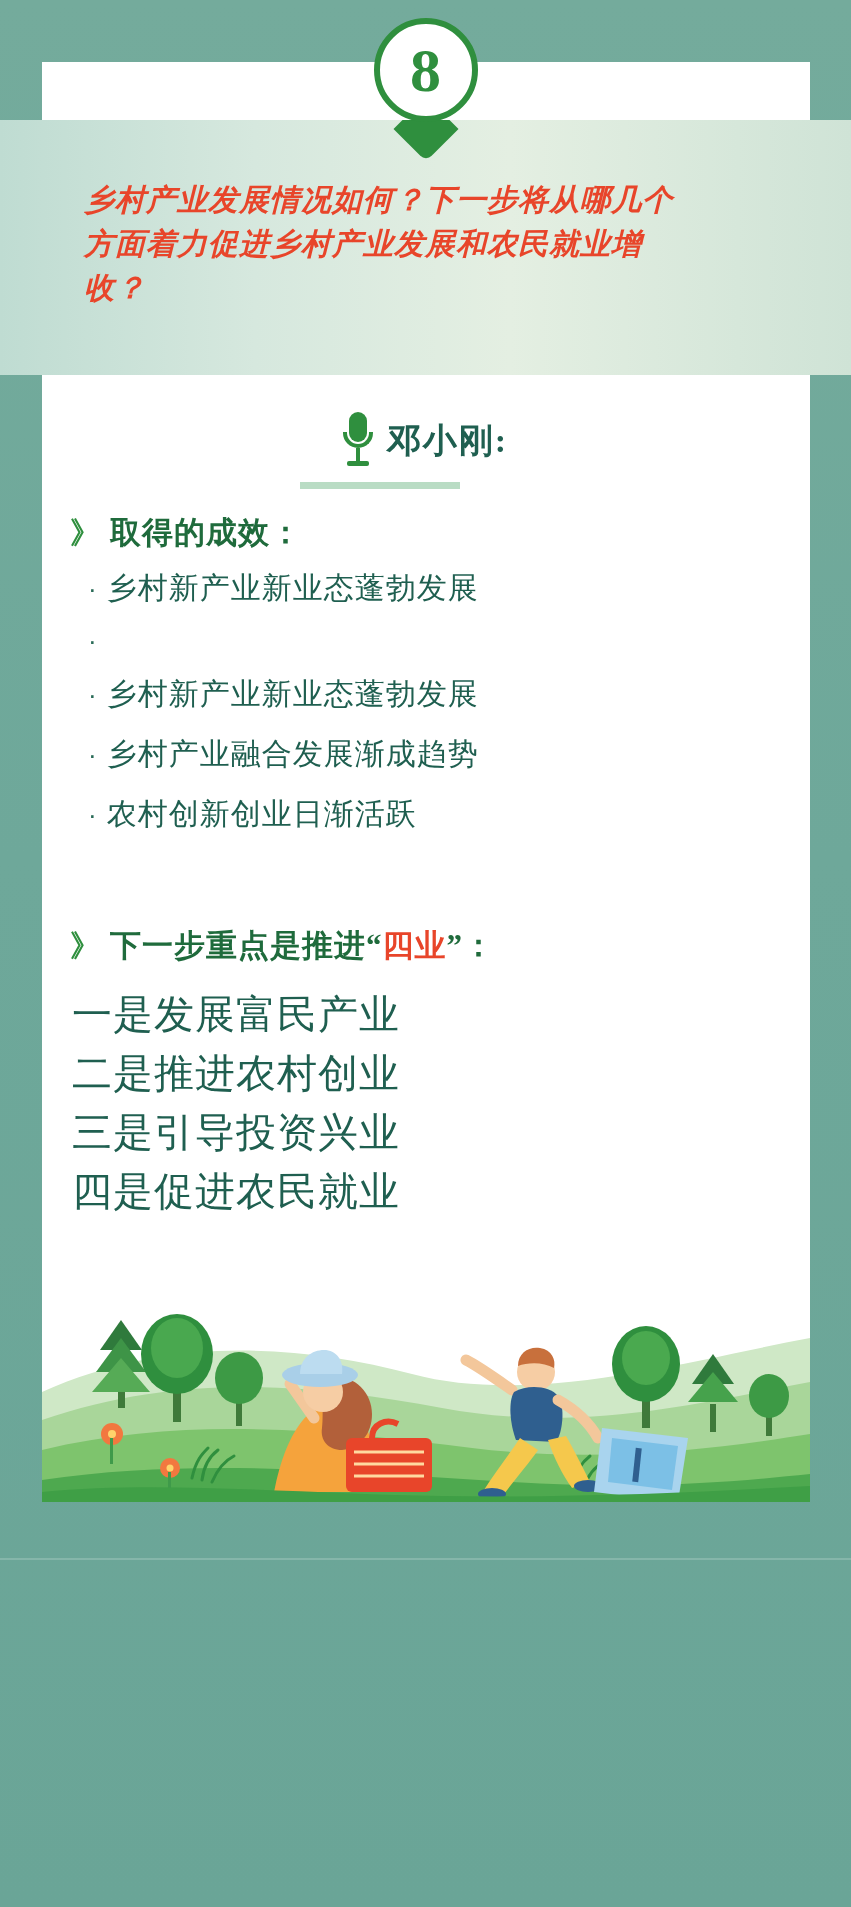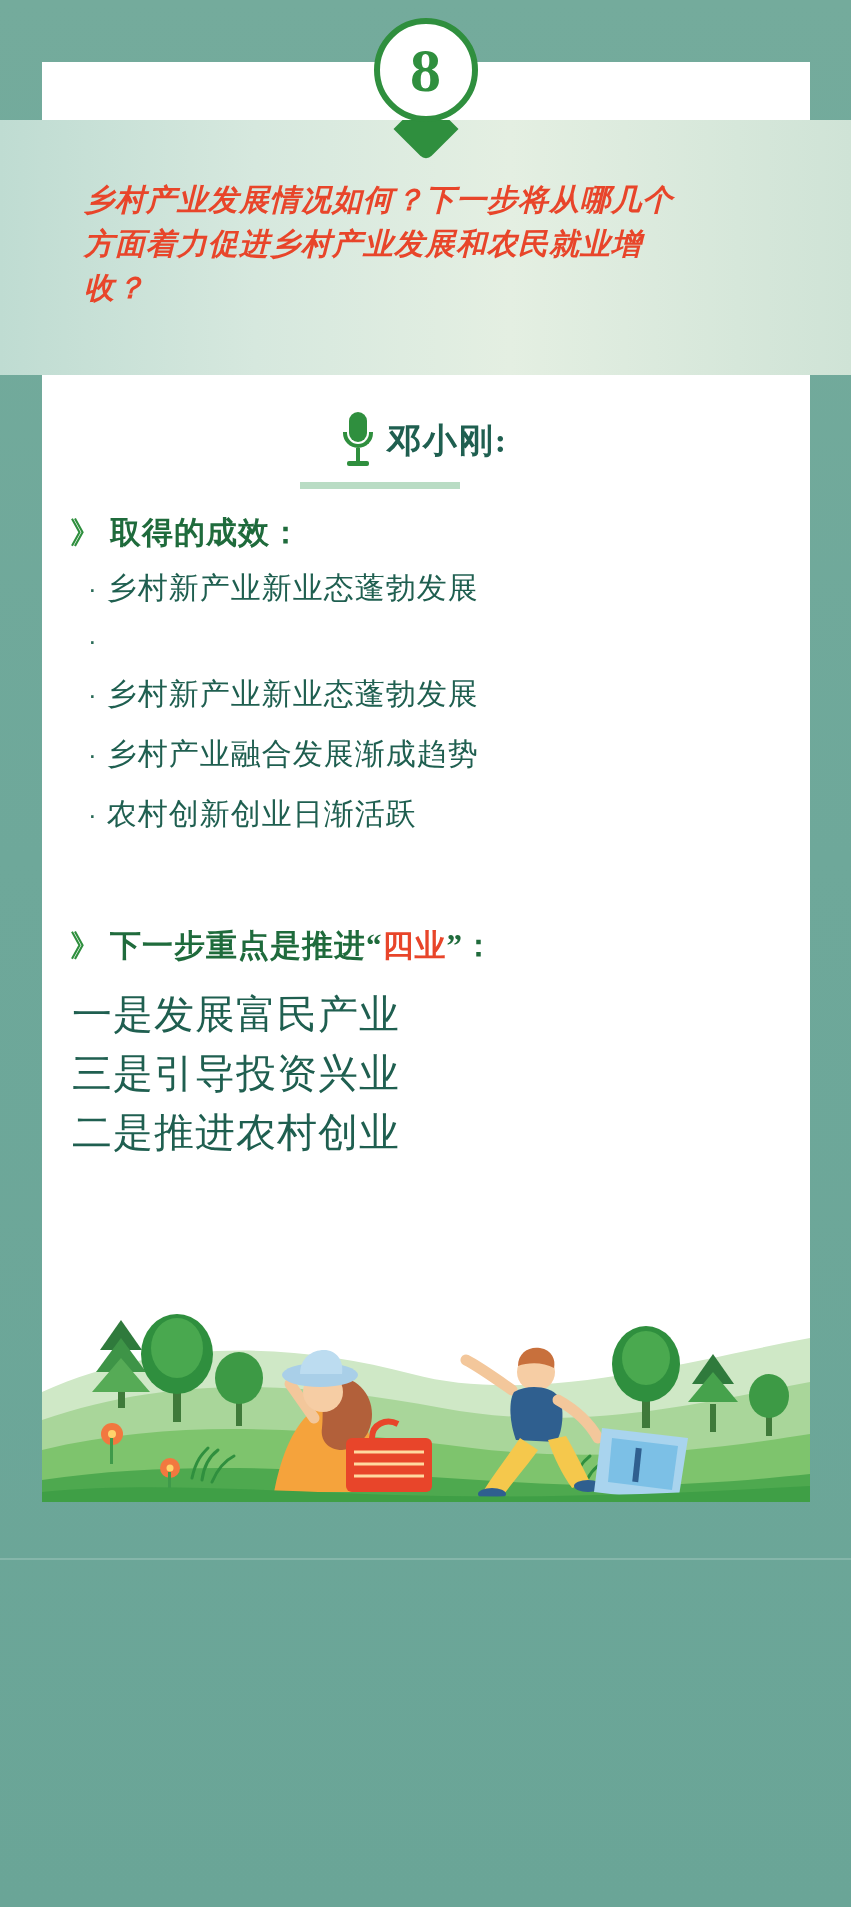--- a/index.html
+++ b/index.html
@@ -335,22 +335,23 @@
     </div>
   </div>
 
   <div class="sec2">
     <span class="chev">》</span>
     <span class="sec-title"><span>下一步重点是推进“</span><span class="hl">四业</span><span>”：</span></span>
   </div>
 
   <div class="steps">
     <div class="step-row">一是发展富民产业</div>
+    <div class="step-row">二是推进农村创业</div>
     <div class="step-row">三是引导投资兴业</div>
-    <div class="step-row">二是推进农村创业</div>
+    <div class="step-row">四是促进农民就业</div>
   </div>
 
   <div class="illus">
     <svg width="768" height="260" viewBox="0 0 768 260" xmlns="http://www.w3.org/2000/svg">
 
       <rect x="0" y="0" width="768" height="260" fill="#ffffff"></rect>
 
       <path d="M0,150 C120,96 250,100 370,132 C490,164 640,120 768,96 L768,260 L0,260 Z" fill="#cfe8c6"></path>
       <path d="M0,178 C140,130 270,142 400,166 C540,192 660,160 768,140 L768,260 L0,260 Z" fill="#a9d69a"></path>
       <path d="M0,208 C150,172 300,190 430,206 C560,222 680,206 768,192 L768,260 L0,260 Z" fill="#7ec46d"></path>

